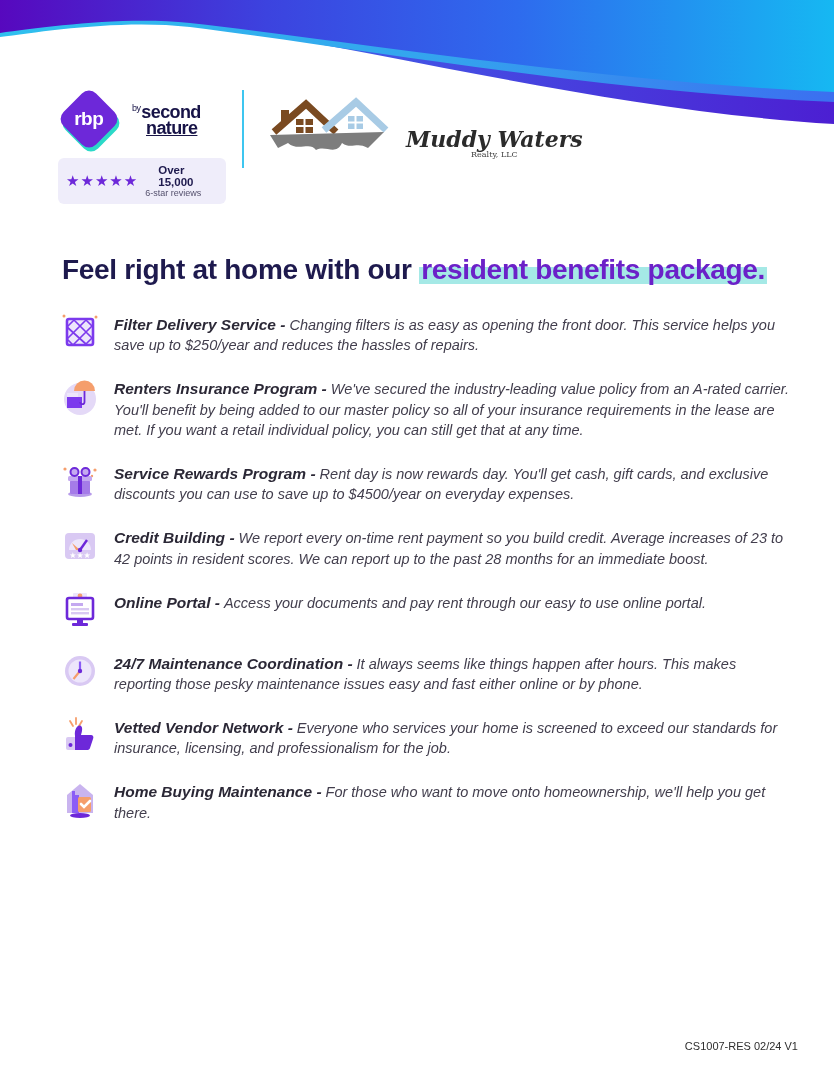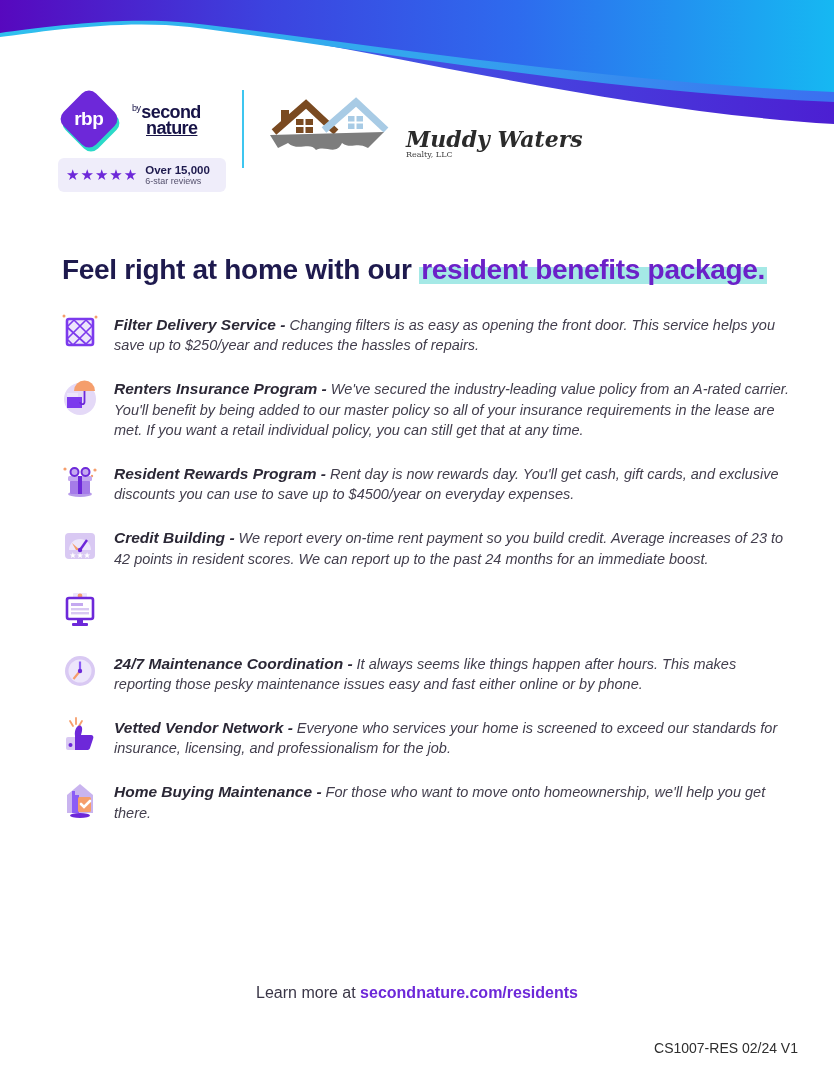--- a/index.html
+++ b/index.html
@@ -19,40 +19,40 @@
   .diamond { position:absolute; width:46px; height:46px; border-radius:10px; transform:rotate(45deg); }
   .diamond.teal { background:#2BD9C8; left:10px; top:12px; }
   .diamond.purple { background:#6D28D9; left:8px; top:8px; display:flex; align-items:center; justify-content:center; }
   .diamond.purple span { transform:rotate(-45deg); color:#fff; font-weight:bold; font-size:19px; letter-spacing:-0.5px; }
   .sn-word { color:#171347; line-height:0.9; font-weight:bold; }
   .sn-by { font-size:9px; font-weight:normal; vertical-align:top; margin-right:1px; }
   .sn-line1 { font-size:18px; letter-spacing:-0.6px; }
   .sn-line2 { font-size:18px; letter-spacing:-0.6px; padding-left:14px;text-decoration:underline; }
   .reviews-badge { margin-top:6px; background:#EFEDFA; border-radius:6px; padding:6px 8px; display:flex; align-items:center; gap:7px; width:168px; }
   .stars { color:#6D28D9; font-size:15px; letter-spacing:1px; white-space:nowrap; }
-  .reviews-text div:first-child { font-size:11.5px; font-weight:bold; color:#1E1A4E; }
+  .reviews-text div:first-child { font-size:11.5px; font-weight:bold; color:#1E1A4E;margin-left:13px; }
   .reviews-text div:last-child { font-size:9px; color:#55516E; }
   .divider { width:2px; height:78px; background:#3EC6F0; margin:2px 20px 0 24px; }
   .partner { display:flex; align-items:center; gap:12px; margin-top:0px; }
   .partner-name { font-family:"DejaVu Serif", serif; font-style:italic; font-weight:bold; font-size:22px; color:#2b2b2b; text-align:left;margin-top:17px; }
-  .partner-sub { font-family:"DejaVu Serif", serif; font-size:8px; color:#444; margin-top:-2px; }
+  .partner-sub { font-family:"DejaVu Serif", serif; font-size:8px; color:#444; text-align:center; margin-top:-2px; }
   
   .headline { margin:56px 60px 0 62px; font-size:28px; font-weight:bold; color:#1E1A4E; letter-spacing:-0.3px; }
   .headline .hl { color:#6B21C8; background:linear-gradient(transparent 42%, #A5E9E6 42%, #A5E9E6 96%, transparent 96%); padding:0 2px; }
   
   .features { margin:26px 44px 0 60px; }
   .feature { display:flex; gap:14px; margin-bottom:21px; }
   .f-icon { flex:0 0 40px; width:40px; height:40px; }
   .f-text { font-size:14.5px; line-height:1.38; color:#423E4D; padding-top:2px;font-style:italic; }
   .f-title { font-weight:bold; font-size:15.5px; color:#2B2836; margin-right:4px; }
   
   .learn-more { position:absolute; top:984px; left:0; width:100%; text-align:center; font-size:16px; color:#3A3647; }
   .learn-more a { color:#6D28D9; font-weight:bold; text-decoration:none; }
   .disclaimer { position:absolute; top:1104px; left:36px; font-size:9.3px; color:#2e2e2e; }
-  .doc-code { position:absolute; top:1040px; right:36px; font-size:14px; color:#2e2e2e; }
+  .doc-code { position:absolute; top:1040px; right:36px; font-size:11px; color:#2e2e2e; }
 </style>
 </head>
 <body>
 
 <div class="page">
 
   <svg class="wave" viewBox="0 0 834 130" preserveAspectRatio="none">
     <defs>
       <linearGradient id="gMain" x1="0" y1="0" x2="1" y2="0">
         <stop offset="0" stop-color="#5708BE"></stop>
@@ -152,46 +152,47 @@
         <circle cx="5" cy="8" r="1.6" fill="#F59E6C"></circle>
           <circle cx="35" cy="9" r="1.6" fill="#F59E6C"></circle>
           <circle cx="32" cy="15" r="1.2" fill="#F59E6C"></circle>
         <ellipse cx="20" cy="33" rx="12" ry="3" fill="#B79BEA"></ellipse>
         <rect x="10" y="19" width="20" height="14" rx="1.5" fill="#A57BE8"></rect>
         <rect x="8" y="15" width="24" height="5" rx="1.5" fill="#C4A9F0"></rect>
         <rect x="18" y="15" width="4" height="18" fill="#6D28D9"></rect>
         <circle cx="14.5" cy="11" r="4" fill="#C4A9F0" stroke="#6D28D9" stroke-width="2"></circle>
         <circle cx="25.5" cy="11" r="4" fill="#C4A9F0" stroke="#6D28D9" stroke-width="2"></circle>
       </svg>
-      <div class="f-text"><span class="f-title">Resident Rewards Program -</span><span>Rent day is now rewards day. You'll get cash, gift cards, and exclusive discounts you can use to save up to $4500/year on everyday expenses.</span></div>
+      <div class="f-text"><span class="f-title">Service Rewards Program -</span><span>Rent day is now rewards day. You'll get cash, gift cards, and exclusive discounts you can use to save up to $4500/year on everyday expenses.</span></div>
     </div>
 
     <div class="feature">
       <svg class="f-icon" viewBox="0 0 40 40">
         <rect x="5" y="8" width="30" height="26" rx="4" fill="#D9C9F3"></rect>
         <path d="M9,25 A11,11 0 0 1 31,25 Z" fill="#EDE6FB"></path>
         <path d="M20,25 L12,18 L16,25 Z" fill="#F59E6C"></path>
         <line x1="20" y1="25" x2="27" y2="15" stroke="#6D28D9" stroke-width="2.4"></line>
         <circle cx="20" cy="25" r="2.2" fill="#6D28D9"></circle>
         <text x="20" y="33" font-size="8" fill="#ffffff" text-anchor="middle">★★★</text>
       </svg>
-      <div class="f-text"><span class="f-title">Credit Building -</span><span>We report every on-time rent payment so you build credit. Average increases of 23 to 42 points in resident scores. We can report up to the past 24 months for an immediate boost.</span></div>
+      <div class="f-text"><span class="f-title">Credit Building -</span><span>We report every on-time rent payment so you build credit. Average increases of 23 to 42 points in resident scores. We can report up to the past 28 months for an immediate boost.</span></div>
     </div>
 
     <div class="feature">
       <svg class="f-icon" viewBox="0 0 40 40">
         <rect x="13" y="3" width="14" height="8" rx="1" fill="#EDE6FB"></rect>
         <circle cx="20" cy="6" r="2.4" fill="#F59E6C"></circle>
         <rect x="7" y="8" width="26" height="21" rx="2" fill="#ffffff" stroke="#6D28D9" stroke-width="2.6"></rect>
         <rect x="11" y="13" width="12" height="3" fill="#C4A9F0"></rect>
         <rect x="11" y="18" width="18" height="2.4" fill="#D9C9F3"></rect>
         <rect x="11" y="22" width="18" height="2.4" fill="#D9C9F3"></rect>
         <rect x="17" y="29" width="6" height="4" fill="#6D28D9"></rect>
         <rect x="12" y="33" width="16" height="3" rx="1" fill="#6D28D9"></rect>
       </svg>
+      <div class="f-text"><span class="f-title">Online Portal -</span><span>Access your documents and pay rent through our easy to use online portal.</span></div>
     </div>
 
     <div class="feature">
       <svg class="f-icon" viewBox="0 0 40 40">
         <circle cx="20" cy="20" r="15" fill="#D9C9F3"></circle>
         <circle cx="20" cy="20" r="11.5" fill="#EDE6FB"></circle>
         <line x1="20" y1="20" x2="20" y2="10.5" stroke="#8B5CF6" stroke-width="2.2"></line>
         <line x1="20" y1="20" x2="13.5" y2="28" stroke="#F59E6C" stroke-width="2.2"></line>
         <circle cx="20" cy="20" r="2.2" fill="#6D28D9"></circle>
       </svg>
@@ -215,19 +216,16 @@
         <rect x="12" y="16" width="7" height="18" fill="#8B5CF6"></rect>
         <rect x="12" y="12" width="3" height="6" fill="#8B5CF6"></rect>
         <rect x="18" y="18" width="13" height="15" rx="1.5" fill="#F59E6C"></rect>
         <path d="M21,25 l3,3 l6,-6" stroke="#ffffff" stroke-width="2.6" fill="none" stroke-linecap="round"></path>
       </svg>
       <div class="f-text"><span class="f-title">Home Buying Maintenance -</span><span>For those who want to move onto homeownership, we'll help you get there.</span></div>
     </div>
 
   </div>
 
-  <div class="learn-more">
-    <span>Learn more at </span><a href="#">secondnature.com/residents</a>
-  </div>
   <div class="disclaimer">For questions or claims related to your Renters Insurance Program, please contact claims@secondnature.com. Second Nature Insurance Services, LLC. (NPN 20224621)</div>
   <div class="doc-code">CS1007-RES 02/24 V1</div>
 
 </div>
 
 </body></html>

